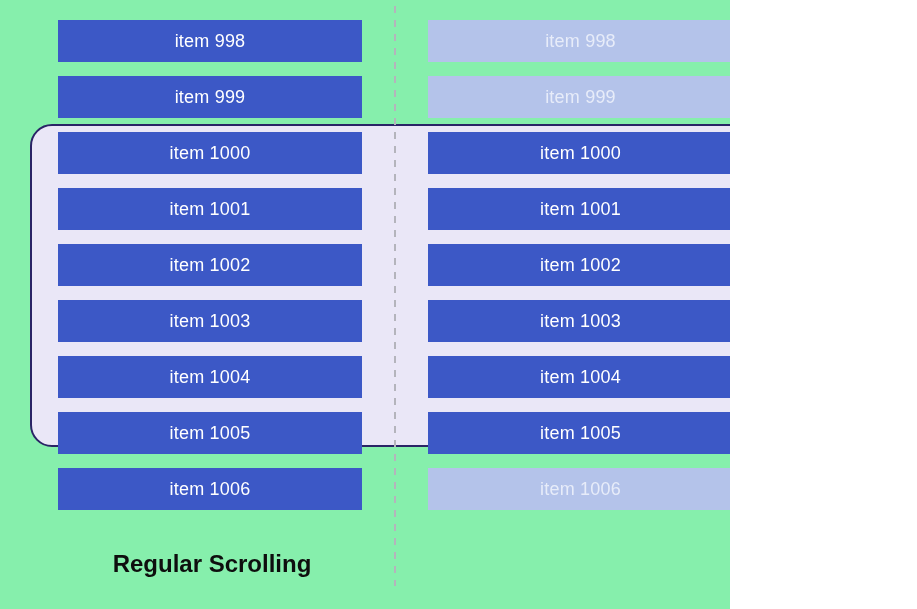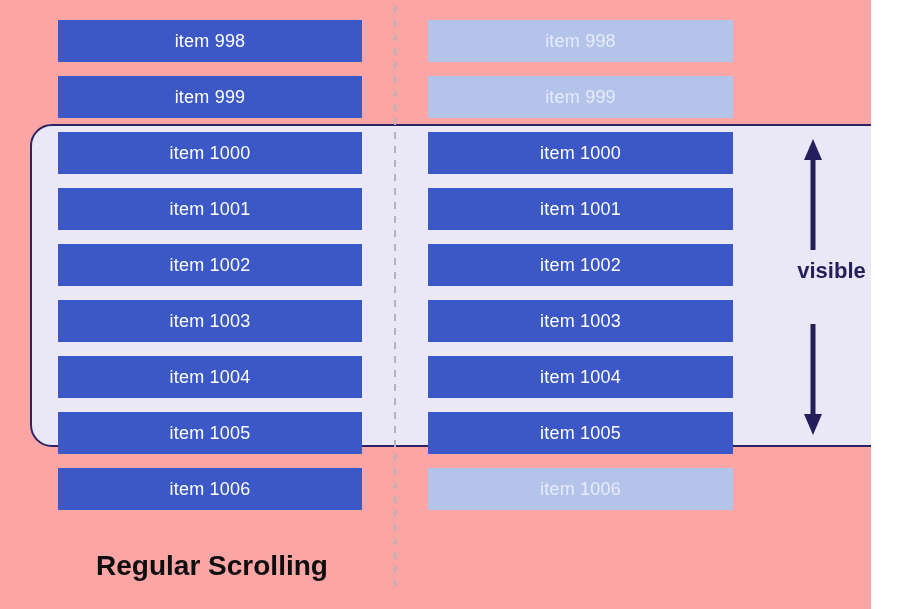--- a/index.html
+++ b/index.html
@@ -9,22 +9,22 @@
     --item-text-faded:#e7ecf9;
     --viewport-bg:#eae7f7;
     --viewport-border:#2a2466;
     --arrow:#241e5a;
     --divider:#b4b4bc;
     --column-label:#0e0e0e;
   }
   html,body{margin:0;padding:0;background:#ffffff;}
   .canvas{
     position:relative;
-    width:871px;height:609px;
-    background:#fca5a5;
+    width:730px;height:609px;
+    background:#86efac;
     overflow:hidden;
     font-family:"Liberation Sans", sans-serif;
   }
   
   .viewport-box{
     position:absolute;
     left:30px;top:124px;
     width:858px;height:319px;
     background:var(--viewport-bg);
     border:2px solid var(--viewport-border);
@@ -80,21 +80,21 @@
     line-height:30px;
     color:var(--arrow);
     z-index:2;
   }
   .viewport-label span{display:block;padding-left:37px;}
   
   .col-label{
     position:absolute;
     top:550px;
     text-align:center;
-    font-size:28px;
+    font-size:24px;
     font-weight:bold;
     color:var(--column-label);
     z-index:2;
   }
   .col-label.left{left:32px;width:360px;}
   .col-label.right{left:400px;width:361px;}
 </style>
 </head>
 <body>
 

